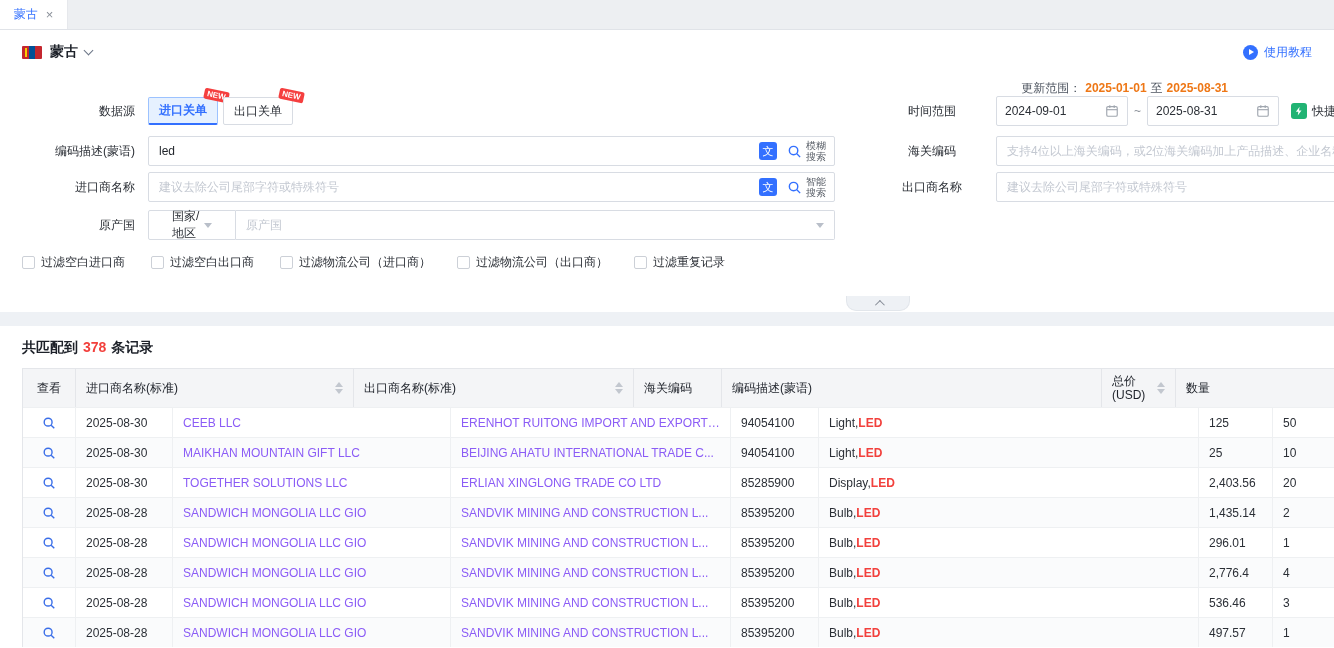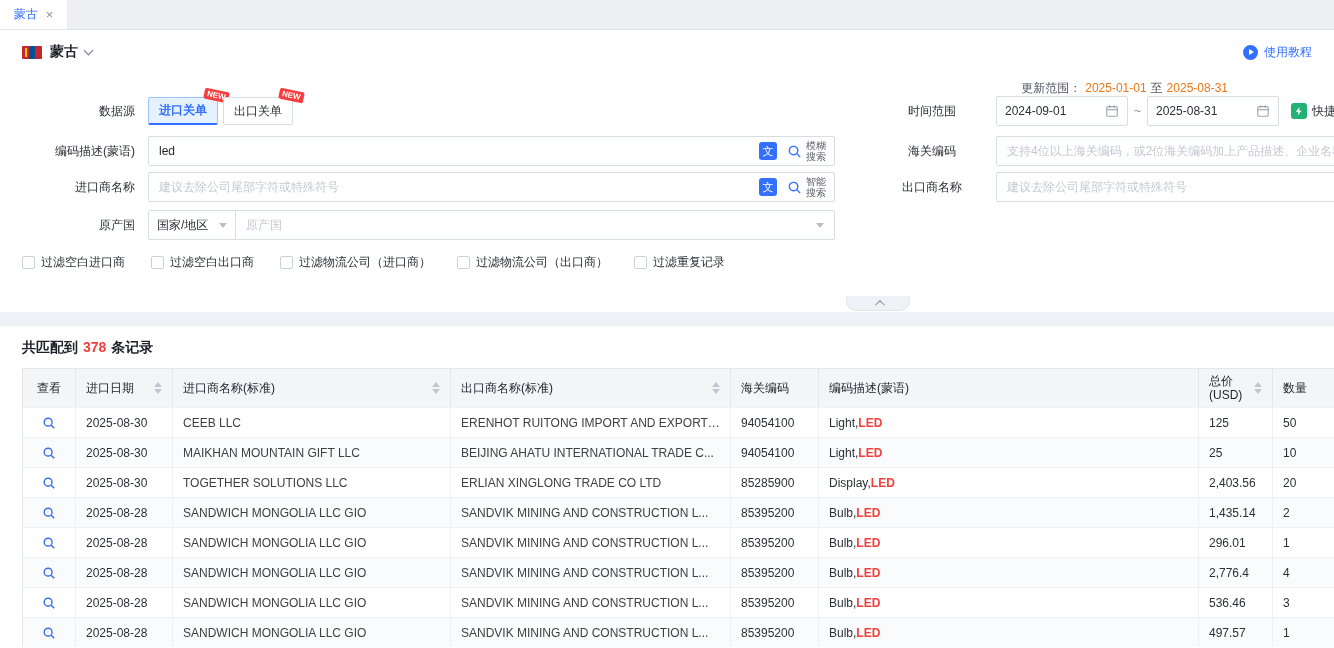--- a/index.html
+++ b/index.html
@@ -22,21 +22,21 @@
   .chev-dn{width:7px;height:7px;border-right:1.6px solid #6b7586;border-bottom:1.6px solid #6b7586;
     transform:rotate(45deg);margin-top:-4px}
   .tutorial{margin-left:auto;display:flex;align-items:center;gap:6px;color:#3370ff;cursor:pointer}
   .tut-icon{position:relative;width:15px;height:15px;border-radius:50%;background:#3370ff;flex:none}
   .tut-icon::after{content:"";position:absolute;left:6px;top:4px;border-left:5px solid #fff;
     border-top:3.5px solid transparent;border-bottom:3.5px solid transparent}
 
   
   .filters{position:relative;height:238px;background:#fff}
   .update-range{position:absolute;top:6px;right:102px;color:#4e5560}
-  .update-range .orange{color:#ee7716;font-weight:400;margin:0 4px}
+  .update-range .orange{color:#ee7716;font-weight:700;margin:0 4px}
   .frow{position:absolute;left:0;display:flex;align-items:center;height:30px}
   .frow.right{left:880px}
   .flabel{width:148px;padding-right:13px;text-align:right;color:#2b2f36;flex:none}
   .rlabel{width:116px;padding-right:12px;text-align:center;color:#2b2f36;flex:none}
 
   .ds-tab{position:relative;height:28px;width:70px;display:flex;align-items:center;justify-content:center;
     background:#fff;border:1px solid #d8dce3;color:#2b2f36;cursor:pointer;margin-right:5px;border-radius:2px}
   .ds-tab.active{background:#e6f1ff;border-color:#9cc2ff;border-bottom:2px solid #3370ff;color:#3370ff;font-weight:700}
   .new-badge{position:absolute;top:-8px;right:-12px;background:#f53f3f;color:#fff;font-size:8px;font-weight:700;
     padding:1.5px 3px;border-radius:2px;transform:rotate(12deg);line-height:1}
@@ -54,21 +54,21 @@
   .date-input{width:132px;height:30px;border:1px solid #d8dce3;border-radius:2px;display:flex;
     align-items:center;padding:0 8px;background:#fff;gap:8px}
   .date-input input{flex:1;min-width:0;border:0;outline:0;font:inherit;color:#2b2f36}
   .tilde{margin:0 6px;color:#8a9099}
   .quick{display:flex;align-items:center;gap:5px;margin-left:12px;color:#2b2f36;white-space:nowrap;cursor:pointer}
   .quick-icon{width:16px;height:16px;border-radius:3px;background:#21b373;display:flex;align-items:center;
     justify-content:center;flex:none}
 
   .origin-group{display:flex}
   .region-select{width:88px;height:30px;border:1px solid #d8dce3;border-radius:2px 0 0 2px;display:flex;
-    align-items:center;justify-content:space-between;padding:0 8px;color:#2b2f36;cursor:pointer;background:#fff}
+    align-items:center;justify-content:space-between;padding:0 23px;color:#2b2f36;cursor:pointer;background:#fff}
   .origin-select{width:599px;height:30px;border:1px solid #d8dce3;border-left:none;border-radius:0 2px 2px 0;
     display:flex;align-items:center;justify-content:space-between;padding:0 10px;cursor:pointer;background:#fff}
   .ph{color:#c3c8d1}
   .caret{width:0;height:0;border-left:4px solid transparent;border-right:4px solid transparent;
     border-top:5px solid #b9bfc9}
 
   .cbrow{position:absolute;top:180px;left:22px;display:flex;align-items:center}
   .cb{display:flex;align-items:center;gap:6px;margin-right:26px;color:#2b2f36;cursor:pointer}
   .cbbox{width:13px;height:13px;border:1px solid #ccd0d7;border-radius:2px;background:#fff;flex:none}
 
@@ -92,21 +92,21 @@
   .hlab.wrap{white-space:normal;line-height:14px}
   .sorter{display:inline-flex;flex-direction:column;gap:2px;margin-left:6px;cursor:pointer;flex:none}
   .sorter i{display:block;width:0;height:0;border-left:4px solid transparent;border-right:4px solid transparent}
   .sorter .up{border-bottom:5px solid #c2c7cf}
   .sorter .dn{border-top:5px solid #c2c7cf}
   .trow{display:flex;height:30px;border-top:1px solid #eef0f2;background:#fff}
   .trow:nth-of-type(even){background:#fafbfc}
   .cell{display:flex;align-items:center;padding:0 10px;border-right:1px solid #eef0f2;flex:none;
     white-space:nowrap;overflow:hidden;color:#2b2f36}
   .cell:last-child{border-right:none}
-  .link{color:#404040;text-decoration:none;overflow:hidden;text-overflow:ellipsis;white-space:nowrap;cursor:pointer}
+  .link{color:#8b5cf6;text-decoration:none;overflow:hidden;text-overflow:ellipsis;white-space:nowrap;cursor:pointer}
   .hl{color:#f2403c;font-weight:600}
   .mag{cursor:pointer}
   .col-view{width:53px;justify-content:center}
   .col-date{width:97px}
   .col-importer{width:278px}
   .col-exporter{width:280px}
   .col-hs{width:88px}
   .col-desc{width:380px}
   .col-total{width:74px}
   .col-qty{width:80px}
@@ -277,27 +277,20 @@
   <div class="results">
     <div class="summary">
       <span>共匹配到</span><span class="count">378</span><span>条记录</span>
     </div>
 
     <div class="table">
       <div class="thead">
         <div class="hcell col-view">
             <span class="hlab">查看</span>
           </div>
-        <div class="hcell col-date">
-          <span class="hlab">进口日期</span>
-          <span class="sorter">
-              <i class="up"></i>
-              <i class="dn"></i>
-            </span>
-        </div>
         <div class="hcell col-importer">
           <span class="hlab">进口商名称(标准)</span>
           <span class="sorter">
               <i class="up"></i>
               <i class="dn"></i>
             </span>
         </div>
         <div class="hcell col-exporter">
           <span class="hlab">出口商名称(标准)</span>
           <span class="sorter">

